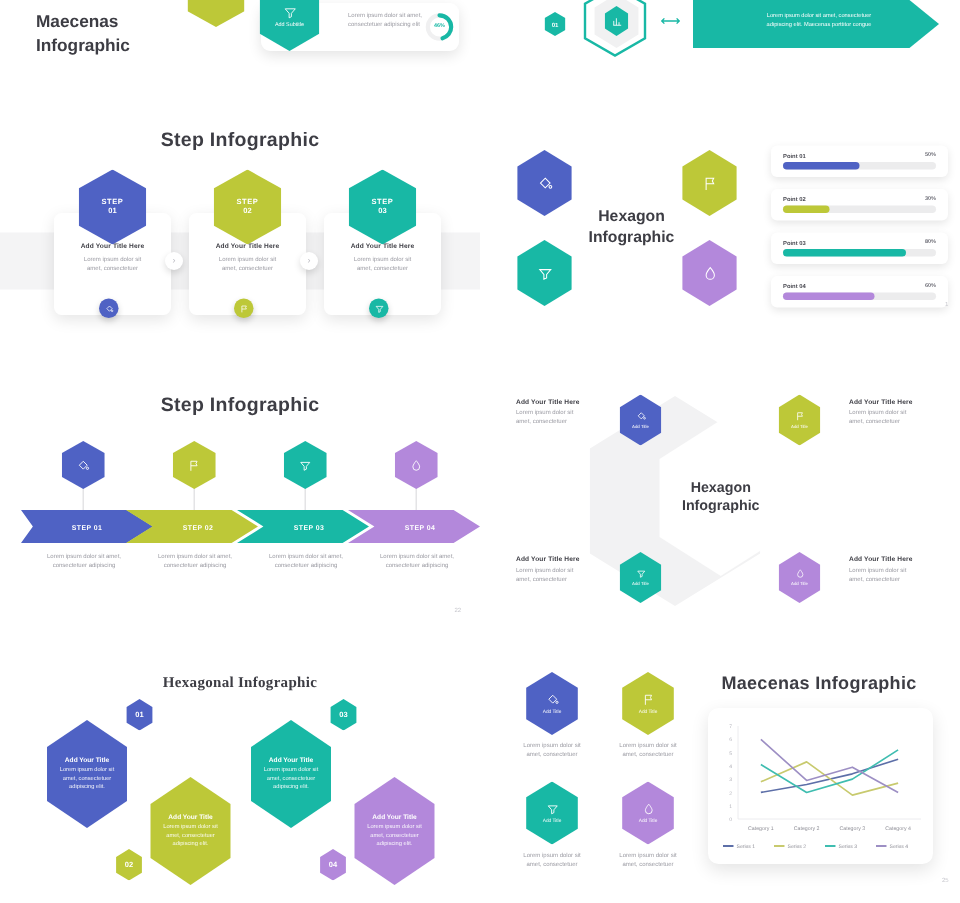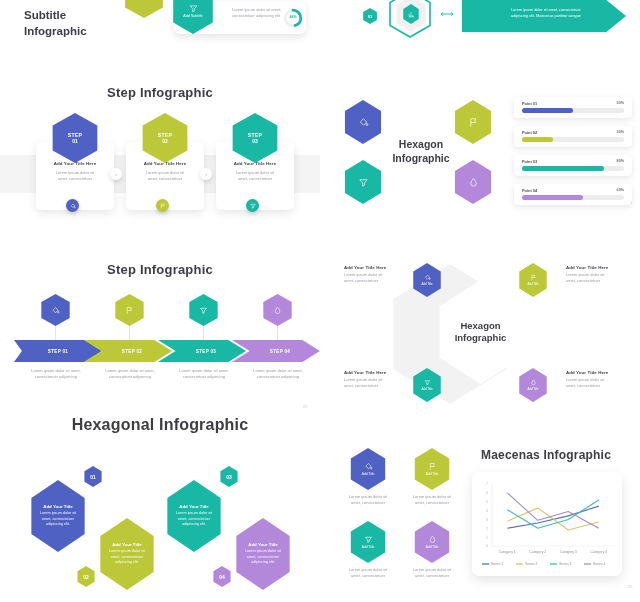--- a/index.html
+++ b/index.html
@@ -83,21 +83,21 @@
   .big-hex-txt { font-size: 10.5px; font-weight: bold; color: #3d3d44; line-height: 1.3; }
   svg { display: block; }
 </style>
 </head>
 <body>
 
 <div class="page">
 
   <div>
     <div class="hdr-title" style="left:24px; top:8px;">
-      <div>Subtitle</div>
+      <div>Maecenas</div>
       <div>Infographic</div>
     </div>
 
     <div class="hex-flat shadow-soft" style="left:122px; top:-24px; width:44px; height:42px; background:#bdc838;"></div>
 
     <div class="pill" style="left:174px; top:2px; width:132px; height:32px;"></div>
     <div style="position:absolute; left:232px; top:7px; width:58px;" class="cb">Lorem ipsum dolor sit amet, consectetuer adipiscing elit</div>
 
     <div style="position:absolute; left:283px; top:8px; width:20px; height:20px;">
       <svg width="20" height="20" viewBox="0 0 36 36">
@@ -423,21 +423,21 @@
     <div style="position:absolute; left:566px; top:370px; width:62px;">
       <div class="ct">Add Your Title Here</div>
       <div class="cb" style="margin-top:2px;">
         <div>Lorem ipsum dolor sit</div>
         <div>amet, consectetuer</div>
       </div>
     </div>
   </div>
 
   <div>
-    <div class="sec-title" style="left:0; top:416px; width:320px; font-size:16px;">Hexagonal Infographic</div>
+    <div class="sec-title" style="left:0; top:450px; width:320px; font-size:10px;font-family:Liberation Serif, serif;">Hexagonal Infographic</div>
 
     <div class="num-hex" style="left:83px; top:466px; width:20px; height:21px; background:#4f62c4;">
       <span>01</span>
     </div>
     <div class="num-hex" style="left:76px; top:566px; width:20px; height:21px; background:#bdc838;">
       <span>02</span>
     </div>
     <div class="num-hex" style="left:219px; top:466px; width:20px; height:21px; background:#18b8a5;">
       <span>03</span>
     </div>

